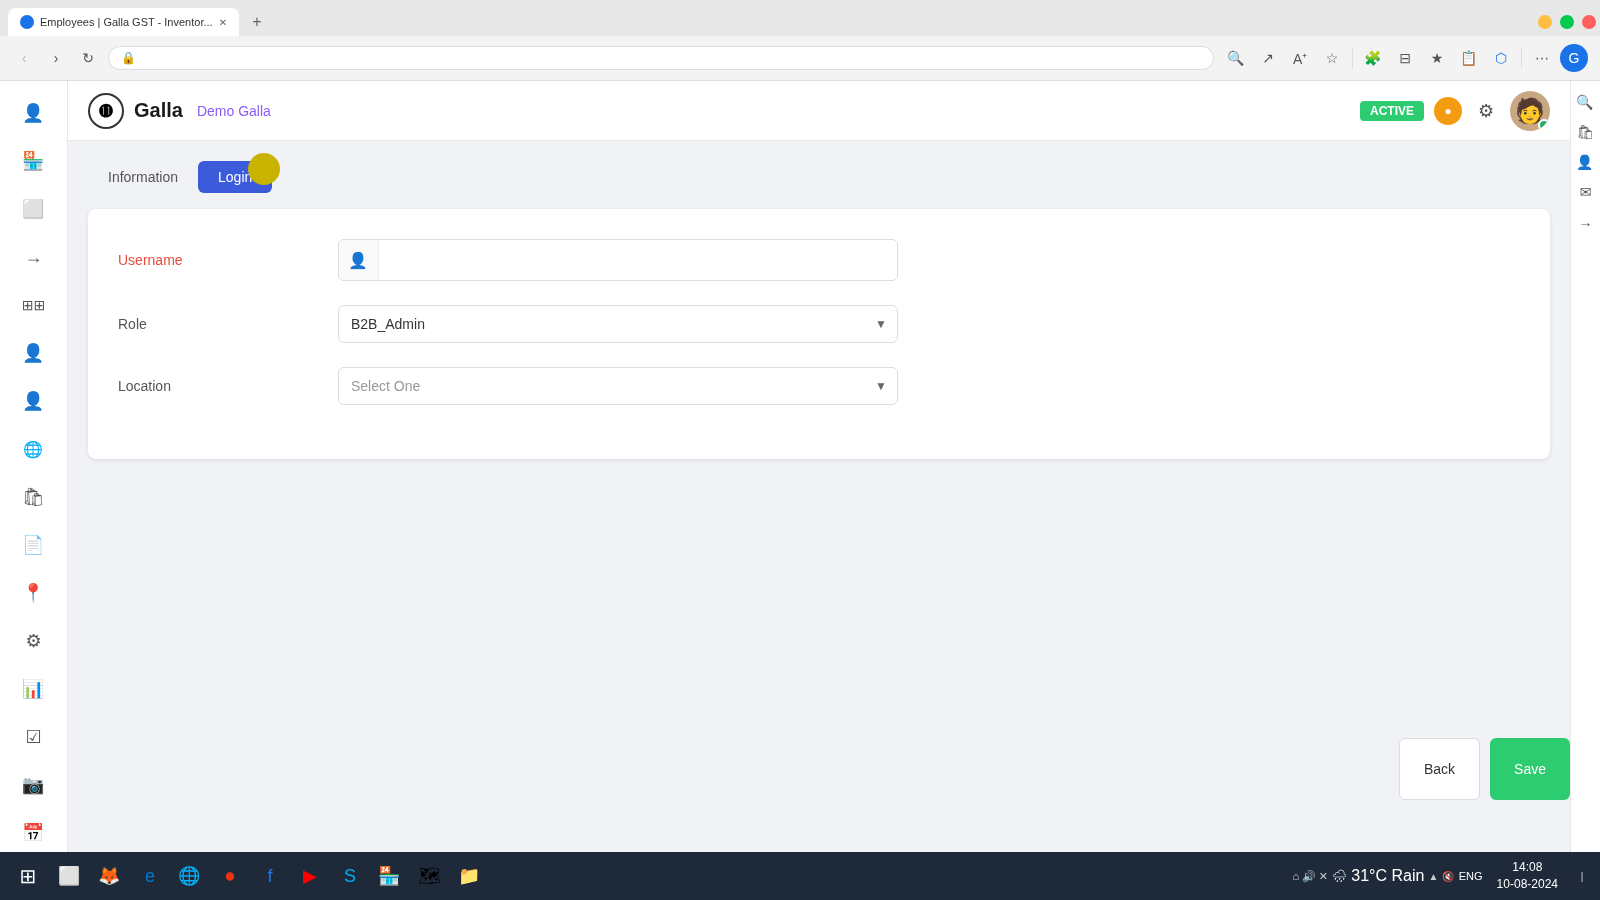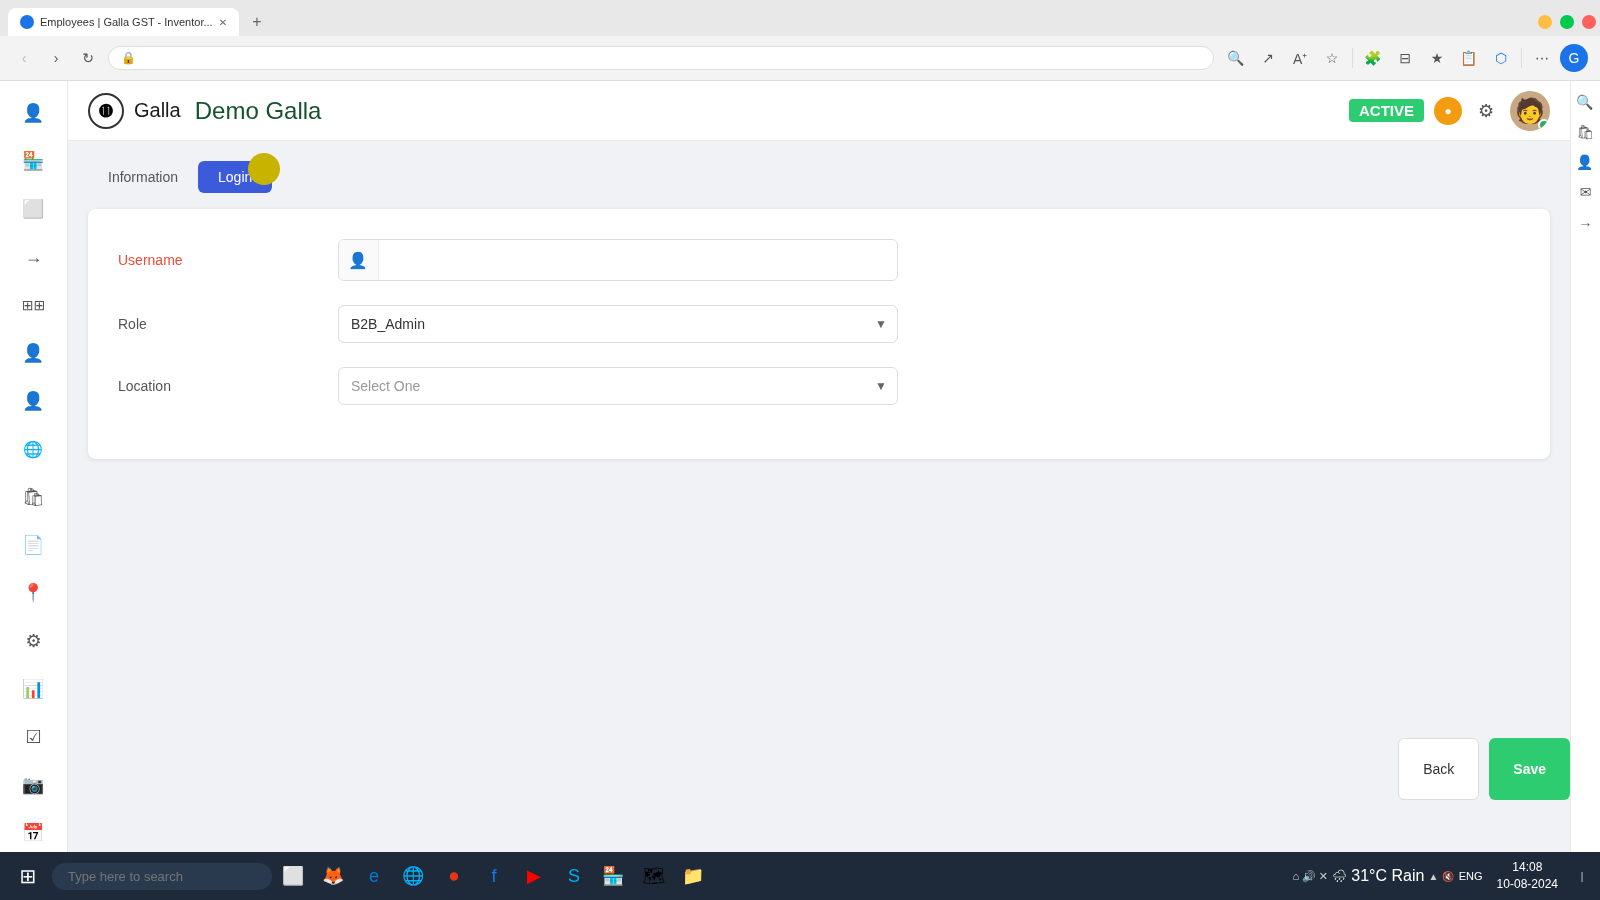--- a/index.html
+++ b/index.html
@@ -132,33 +132,33 @@
       width: 36px;
       height: 36px;
       border: 2px solid #333;
       border-radius: 50%;
       display: flex;
       align-items: center;
       justify-content: center;
       font-weight: bold;
       font-size: 14px;
     }
-    .brand-name { font-size: 20px; font-weight: 400; color: #1a1a1a; }
-    .demo-label { font-size: 24px; color: #14532d; margin-left: 4px; }
+    .brand-name { font-size: 20px; font-weight: 700; color: #1a1a1a; }
+    .demo-label { font-size: 14px; color: #8b5cf6; margin-left: 4px; }
     .header-right {
       display: flex;
       align-items: center;
       gap: 10px;
     }
     .active-badge {
       background: #2ecc71;
       color: white;
       padding: 3px 10px;
       border-radius: 4px;
-      font-size: 15px;
+      font-size: 12px;
       font-weight: 600;
     }
     .notification-dot {
       width: 28px;
       height: 28px;
       background: #f39c12;
       border-radius: 50%;
       display: flex;
       align-items: center;
       justify-content: center;
@@ -332,21 +332,21 @@
       cursor: pointer;
     }
     .btn-save {
       padding: 23px 24px;
       background: #2ecc71;
       border: none;
       border-radius: 6px;
       font-size: 14px;
       color: white;
       cursor: pointer;
-      font-weight: 700;
+      font-weight: 400;
     }
 
     
     .right-panel {
       width: 30px;
       background: white;
       border-left: 1px solid #e8e8e8;
       display: flex;
       flex-direction: column;
       align-items: center;
@@ -594,21 +594,20 @@
 
 </div>
 
 <div class="bottom-actions">
   <button class="btn-back">Back</button>
   <button class="btn-save">Save</button>
 </div>
 
 <div class="taskbar">
   <div class="taskbar-start">⊞</div>
-  <input class="taskbar-search" type="text" placeholder="Type here to search" style="">
   <div class="taskbar-icon" style="color:white;">⬜</div>
   <div class="taskbar-icon">🦊</div>
   <div class="taskbar-icon" style="color:#0078d4;">e</div>
   <div class="taskbar-icon">🌐</div>
   <div class="taskbar-icon" style="color:#e31;">⏺</div>
   <div class="taskbar-icon" style="color:#1877f2;">f</div>
   <div class="taskbar-icon" style="color:#ff0000;">▶</div>
   <div class="taskbar-icon" style="color:#00aff0;">S</div>
   <div class="taskbar-icon" style="color:#0078d4;">🏪</div>
   <div class="taskbar-icon">🗺</div>

